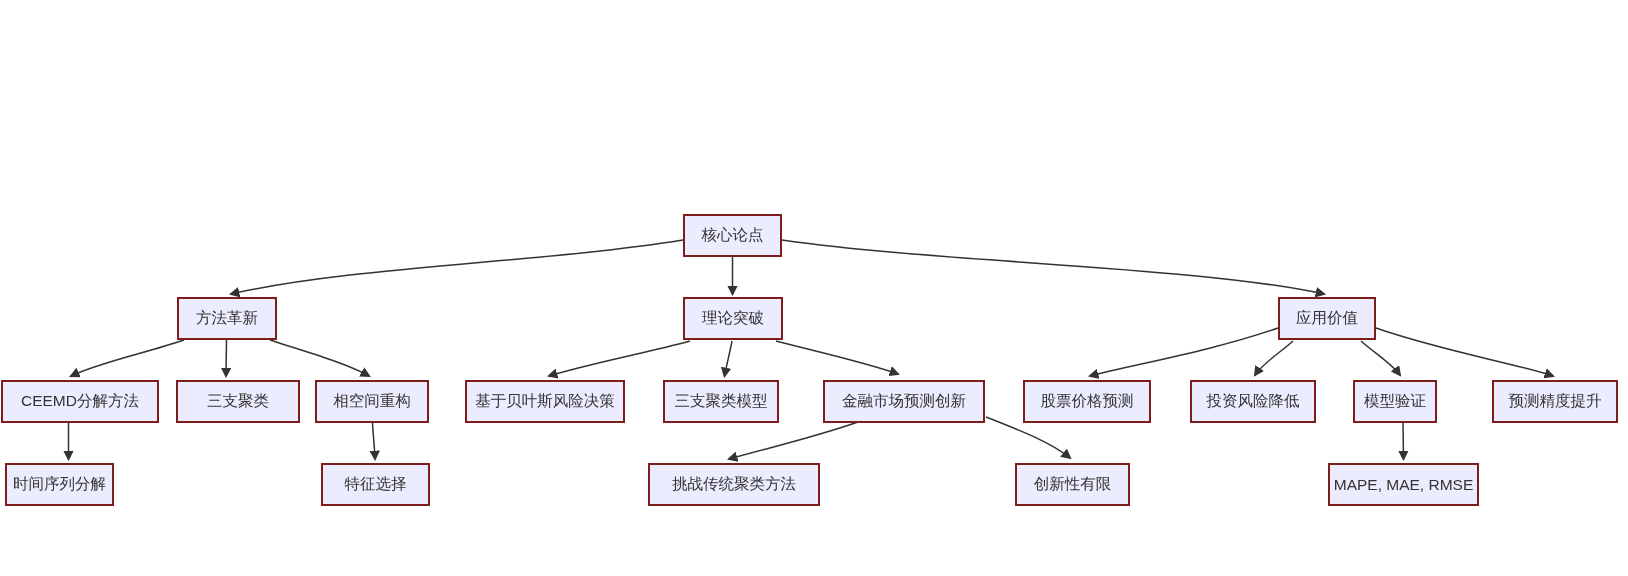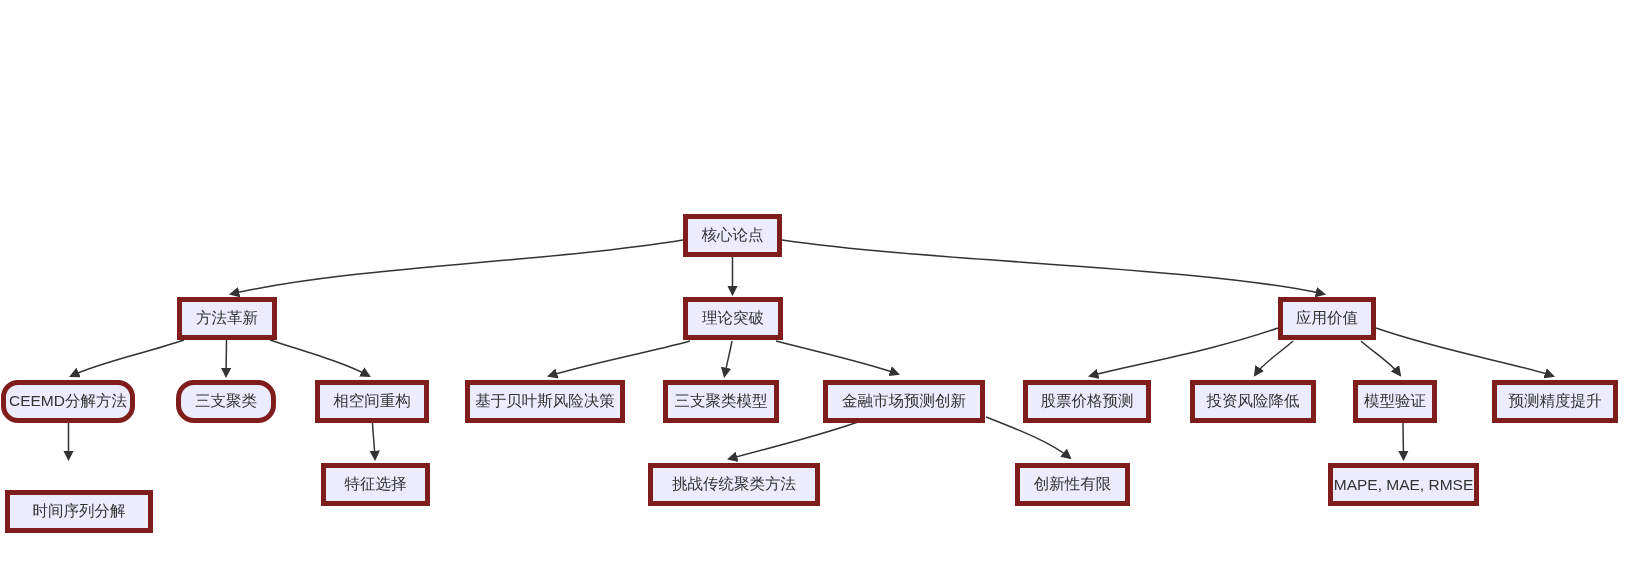--- a/index.html
+++ b/index.html
@@ -19,45 +19,45 @@
   .edge {
     fill: none;
     stroke: #333333;
     stroke-width: 1.5px;
   }
   .node {
     position: absolute;
     box-sizing: border-box;
     height: 43px;
     background: #ECECFF;
-    border: 5px solid #7f1d1d;
+    border: 2px solid #7f1d1d;
     color: #333333;
     font-size: 15.5px;
     display: flex;
     align-items: center;
     justify-content: center;
     text-align: center;
     white-space: nowrap;
   }
   
   #n-root        { left: 683px;  top: 214px; width: 99px;  }
   #n-method      { left: 177px;  top: 297px; width: 100px; }
   #n-theory      { left: 683px;  top: 297px; width: 100px; }
   #n-application { left: 1278px; top: 297px; width: 98px;  }
-  #n-ceemd       { left: 1px;    top: 380px; width: 134px; border-radius: 17px; }
-  #n-threeway    { left: 176px;  top: 380px; width: 100px; border-radius: 18px; }
+  #n-ceemd       { left: 1px;    top: 380px; width: 158px; }
+  #n-threeway    { left: 176px;  top: 380px; width: 124px; }
   #n-phase       { left: 315px;  top: 380px; width: 114px; }
   #n-bayes       { left: 465px;  top: 380px; width: 160px; }
   #n-twmodel     { left: 663px;  top: 380px; width: 116px; text-align: center; }
   #n-finance     { left: 823px;  top: 380px; width: 162px; }
   #n-stock       { left: 1023px; top: 380px; width: 128px; }
   #n-risk        { left: 1190px; top: 380px; width: 126px; }
   #n-validation  { left: 1353px; top: 380px; width: 84px; }
   #n-accuracy    { left: 1492px; top: 380px; width: 126px; }
-  #n-tsdecomp    { left: 5px;    top: 490px; width: 148px; }
+  #n-tsdecomp    { left: 5px;    top: 463px; width: 109px; }
   #n-feature     { left: 321px;  top: 463px; width: 109px; }
   #n-challenge   { left: 648px;  top: 463px; width: 172px; }
   #n-limited     { left: 1015px; top: 463px; width: 115px; }
   #n-metrics     { left: 1328px; top: 463px; width: 151px; }
 </style>
 </head>
 <body>
 
 <div id="canvas">
 

